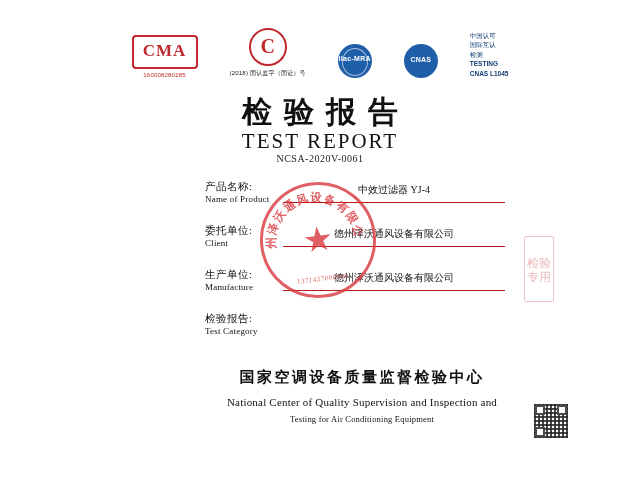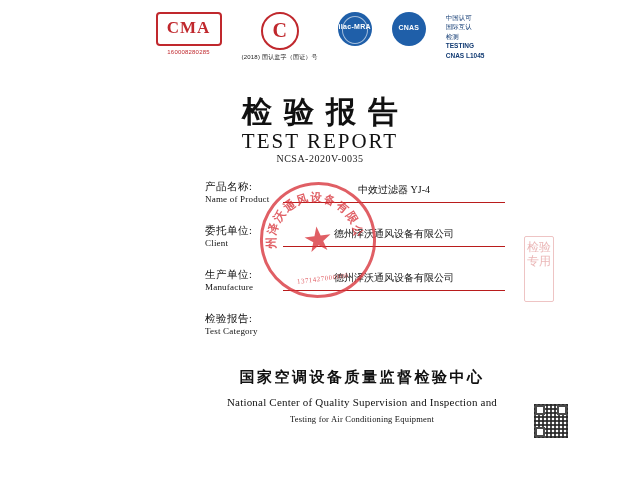--- a/index.html
+++ b/index.html
@@ -23,22 +23,22 @@
 
   
   .marks {
     position: absolute;
     top: 12px;
     left: 0;
     width: 640px;
     height: 66px;
     display: flex;
     justify-content: center;
-    align-items: flex-start;
-    gap: 20px;
+    align-items: flex-end;
+    gap: 32px;
   }
   .mark {
     position: relative;
     text-align: center;
     font-family: "Liberation Sans", sans-serif;
   }
 
   
   .cma-box {
     width: 62px;
@@ -321,21 +321,21 @@
     right: 86px;
     top: 236px;
     width: 30px;
     height: 66px;
     border: 1.5px solid rgba(200,60,60,0.30);
     border-radius: 2px;
     color: rgba(200,60,60,0.38);
     font-size: 12px;
     line-height: 1.15;
     text-align: center;
-    padding-top: 4px;
+    padding-top: 20px;
     box-sizing: border-box;
     pointer-events: none;
   }
 
   
   .qr {
     position: absolute;
     right: 72px;
     bottom: 42px;
     width: 34px;
@@ -396,21 +396,21 @@
       <div class="cn">检测</div>
       <div class="bold">TESTING</div>
       <div class="bold">CNAS L1045</div>
     </div>
   </div>
 
   <div class="wm-right-seal">检验专用</div>
 
   <div class="title-cn">检验报告</div>
   <div class="title-en">TEST REPORT</div>
-  <div class="report-no">NCSA-2020V-0035</div>
+  <div class="report-no">NCSA-2020V-0061</div>
 
   <div class="fields">
 
     <div class="field-row">
       <div class="field-label">
         <span class="cn">产品名称:</span>
         <span class="en">Name of Product</span>
       </div>
       <div class="field-value">中效过滤器 YJ-4</div>
     </div>

